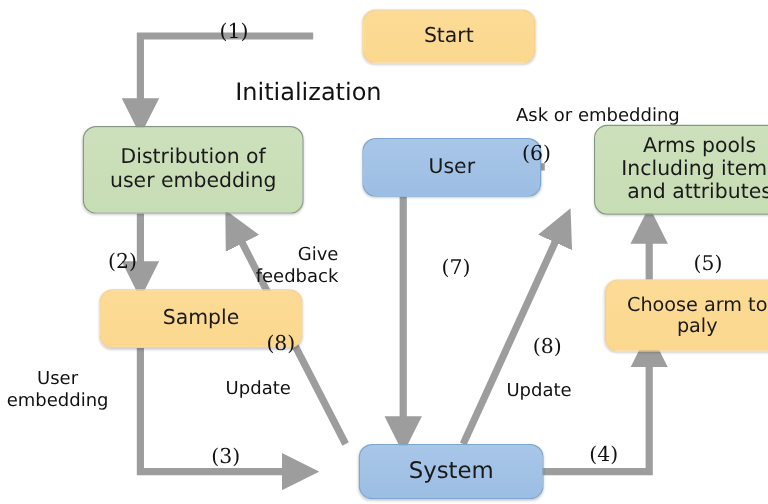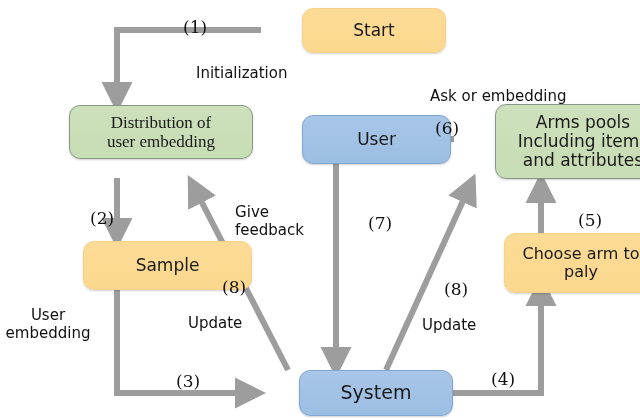--- a/index.html
+++ b/index.html
@@ -110,21 +110,21 @@
 
     <g>
       <path d="M386,370 L468,190" fill="none" stroke="#9d9d9d" stroke-width="6" marker-end="url(#ah)"></path>
     </g>
   </svg>
 
   <div class="node node-yellow" style="left:261px; top:8px; width:144px; height:45px; font-size:17px;">
     <span>Start</span>
   </div>
 
-  <div class="node node-green" style="left:28px; top:105px; width:184px; height:54px; font-size:17px; white-space:pre-line;font-family:Liberation Serif, serif;">
+  <div class="node node-green" style="left:28px; top:105px; width:184px; height:73px; font-size:17px; white-space:pre-line;">
     <span>Distribution of
 user embedding</span>
   </div>
 
   <div class="node node-blue" style="left:261px; top:115px; width:149px; height:49px; font-size:17px;">
     <span>User</span>
   </div>
 
   <div class="node node-green" style="left:454px; top:104px; width:176px; height:75px; font-size:17px; white-space:pre-line;">
     <span>Arms pools
@@ -140,31 +140,31 @@
     <span>Choose arm to
 paly</span>
   </div>
 
   <div class="node node-blue" style="left:258px; top:370px; width:154px; height:46px; font-size:19px;">
     <span>System</span>
   </div>
 
   <div class="label label-num" style="left:183px; top:17px; font-size:17px;">(1)</div>
 
-  <div class="label label-word" style="left:196px; top:65px; font-size:15px;">Initialization</div>
+  <div class="label label-word" style="left:196px; top:65px; font-size:20px;">Initialization</div>
 
   <div class="label label-word" style="left:430px; top:88px; font-size:15px;">Ask or embedding</div>
 
   <div class="label label-num" style="left:435px; top:118px; font-size:17px;">(6)</div>
 
   <div class="label label-num" style="left:90px; top:208px; font-size:17px;">(2)</div>
 
   <div class="label label-num" style="left:578px; top:210px; font-size:17px;">(5)</div>
 
-  <div class="label label-word" style="left: 304px; top: 204px; font-size: 15px; transform: translateX(-100%); text-align: left; white-space: pre;">Give
+  <div class="label label-word" style="left: 282px; top: 204px; font-size: 15px; transform: translateX(-100%); text-align: right; white-space: pre;">Give
 feedback</div>
 
   <div class="label label-num" style="left:368px; top:213px; font-size:17px;">(7)</div>
 
   <div class="label label-num" style="left:222px; top:277px; font-size:17px;">(8)</div>
 
   <div class="label label-num" style="left:444px; top:279px; font-size:17px;">(8)</div>
 
   <div class="label label-word" style="left:188px; top:315px; font-size:15px;">Update</div>
 

